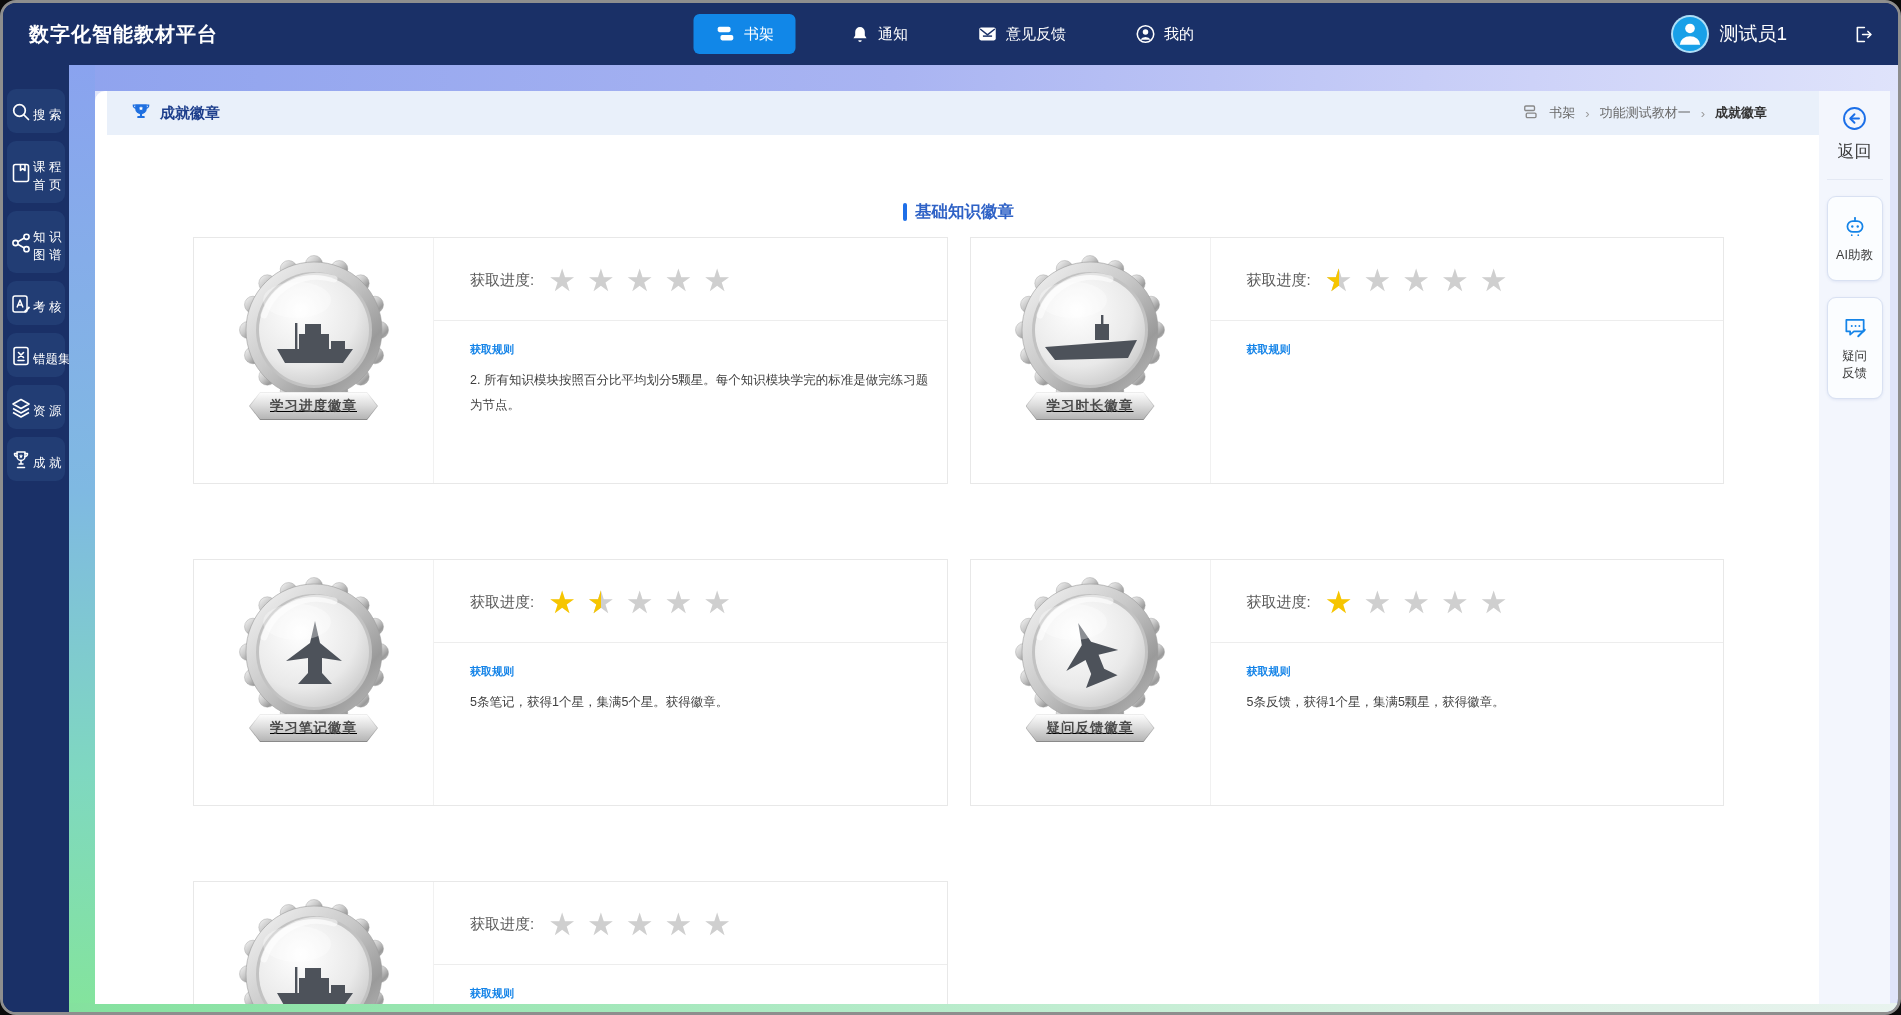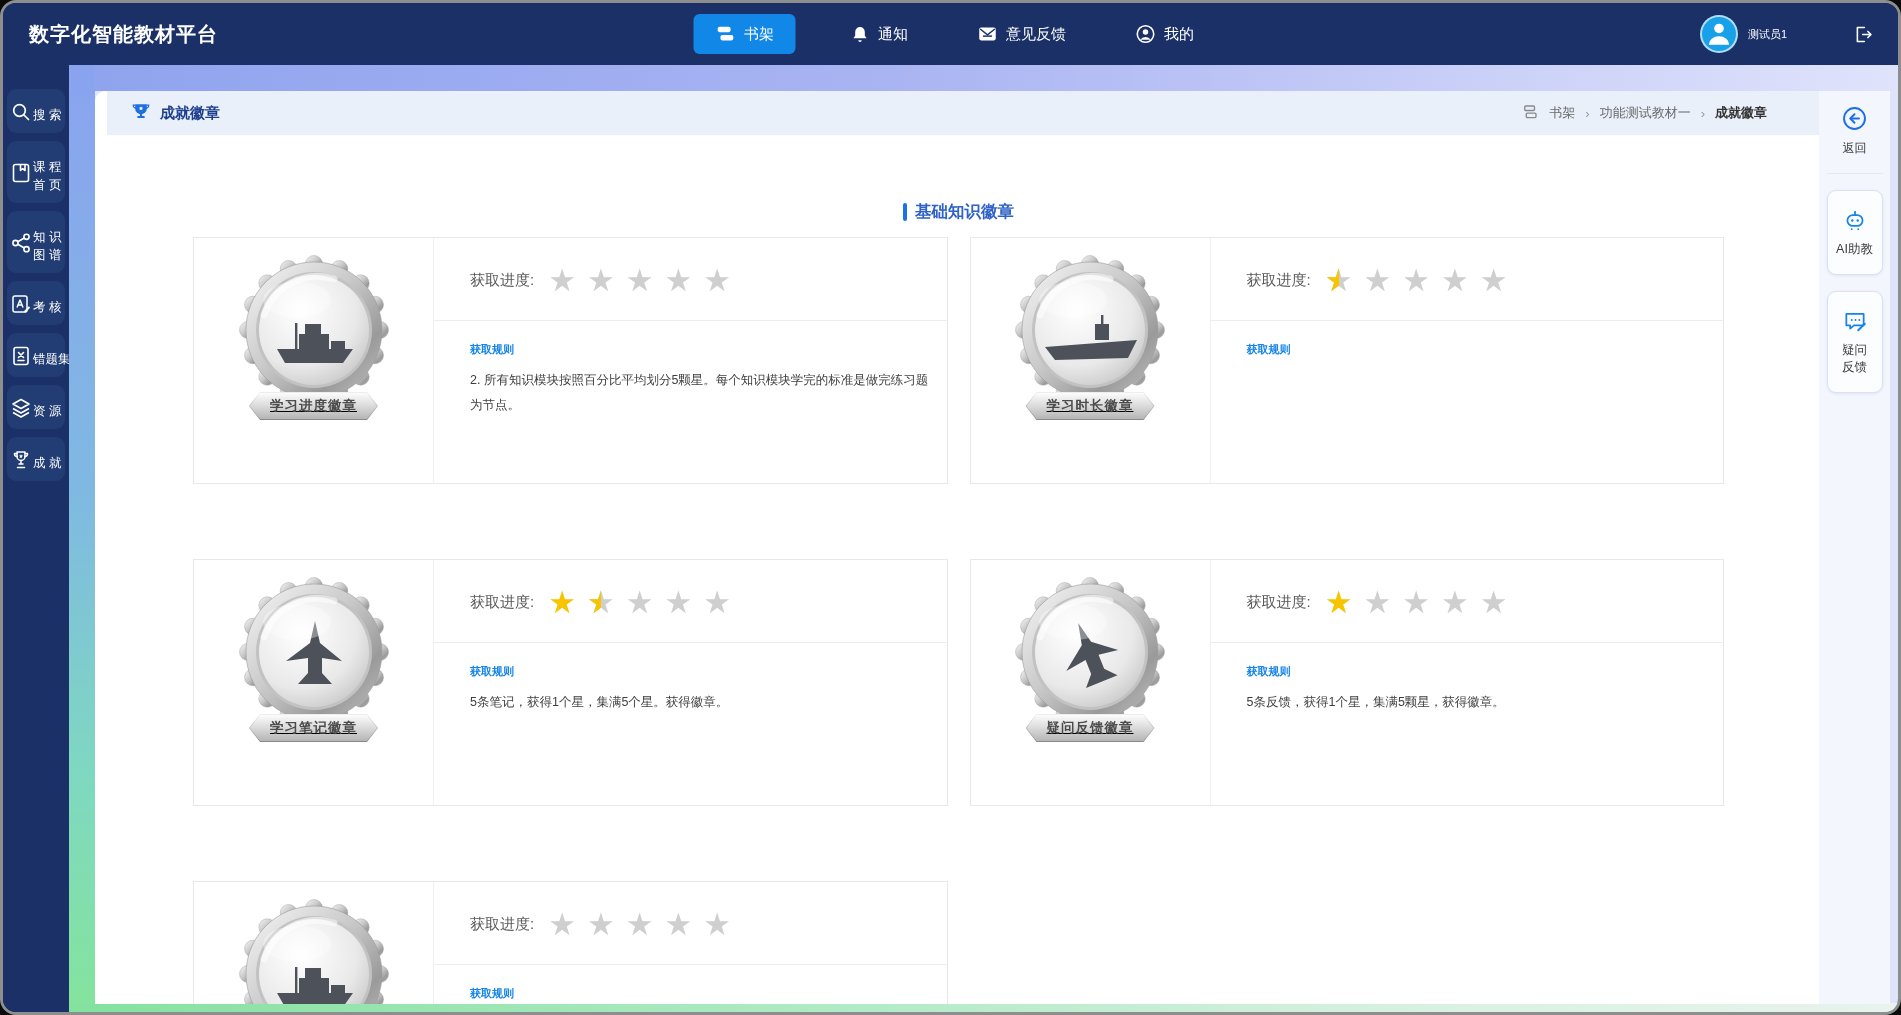--- a/index.html
+++ b/index.html
@@ -8,21 +8,21 @@
 
   
   .navbar { position:absolute; left:0; top:0; right:0; height:64px; background:#1a3067; display:flex; align-items:center; }
   .app-title { position:absolute; left:26px; top:0; height:62px; display:flex; align-items:center; color:#fff; font-size:20px; font-weight:bold; letter-spacing:1px; }
   .nav-center { position:absolute; left:50%; top:0; transform:translateX(-50%); height:62px; display:flex; align-items:center; gap:40px; }
   .nav-item { display:flex; align-items:center; gap:8px; color:#fff; font-size:15px; padding:9px 14px; border-radius:6px; cursor:pointer; white-space:nowrap; }
   .nav-item.active { background:var(--nav-active,#1187e8); padding:9px 21px; }
   .nav-item svg { display:block; }
   .user-area { position:absolute; right:24px; top:0; height:62px; display:flex; align-items:center; color:#fff; }
   .avatar { width:38px; height:38px; border-radius:50%; background:#18a0e8; border:2px solid rgba(255,255,255,.65); display:flex; align-items:center; justify-content:center; overflow:hidden; cursor:pointer; }
-  .user-name { font-size:11px; margin-left:10px; }
+  .user-name { font-size:19px; margin-left:10px; }
   .logout { margin-left:66px; cursor:pointer; display:flex; align-items:center; }
 
   
   .sidebar { position:absolute; left:0; top:62px; bottom:0; width:66px; background:#1a3067; padding-top:24px; }
   .side-item { width:58px; margin:0 auto 8px auto; background:#223d74; border-radius:9px; padding:11px 2px 9px 2px; display:flex; flex-direction:row; align-items:center; cursor:pointer; }
   .side-item .lbl { color:#fff; font-size:12.5px; line-height:18px; margin-top:6px; text-align:center; white-space:nowrap; }
   .side-item svg { display:block; }
 
   
   .content-wrap { position:absolute; left:66px; top:62px; right:0; bottom:0; background:#dfe4fa; }
@@ -58,21 +58,21 @@
   .rules-title { color:var(--accent,#1584e8); font-size:11px; font-weight:bold; margin-bottom:11px; cursor:default; }
   .rule-line { color:#3f3f3f; font-size:12.5px; line-height:25px; }
 
   .medallion { width:150px; height:150px; }
   .pill-outer { margin-top:-13px; z-index:2; clip-path:polygon(11px 0,calc(100% - 11px) 0,100% 50%,calc(100% - 11px) 100%,11px 100%,0 50%); background:linear-gradient(180deg,#efefef,#888); padding:1px;text-decoration:underline; }
   .pill-inner { clip-path:polygon(10px 0,calc(100% - 10px) 0,100% 50%,calc(100% - 10px) 100%,10px 100%,0 50%); background:linear-gradient(180deg,#fcfcfc 0%,#dedede 45%,#b5b5b5 100%); padding:4px 20px; font-size:13.5px; font-weight:600; color:#4c4c4c; letter-spacing:1px; white-space:nowrap; }
 
   
   .rail { position:absolute; right:8px; top:26px; width:71px; bottom:8px; background:#f3f6fd; display:flex; flex-direction:column; align-items:center; padding-top:14px; }
   .rail-back { display:flex; flex-direction:column; align-items:center; gap:4px; cursor:pointer; padding-bottom:16px; border-bottom:1px solid #e4e9f4; width:56px; }
-  .rail-back .t { font-size:12px; color:#3c3c3c; }
+  .rail-back .t { font-size:17px; color:#3c3c3c; }
   .rail-box { margin-top:16px; width:56px; border:1px solid #d9e1f2; border-radius:9px; background:#fbfdff; box-shadow:0 1px 3px rgba(80,110,180,.12); display:flex; flex-direction:column; align-items:center; padding:16px 2px; cursor:pointer; }
   .rail-box .t { font-size:12.5px; color:#3c3c3c; line-height:17px; margin-top:4px; text-align:center; }
 </style>
 </head>
 <body>
 
 <div class="window">
 
   <svg width="0" height="0" style="position:absolute" aria-hidden="true">
     <defs>

